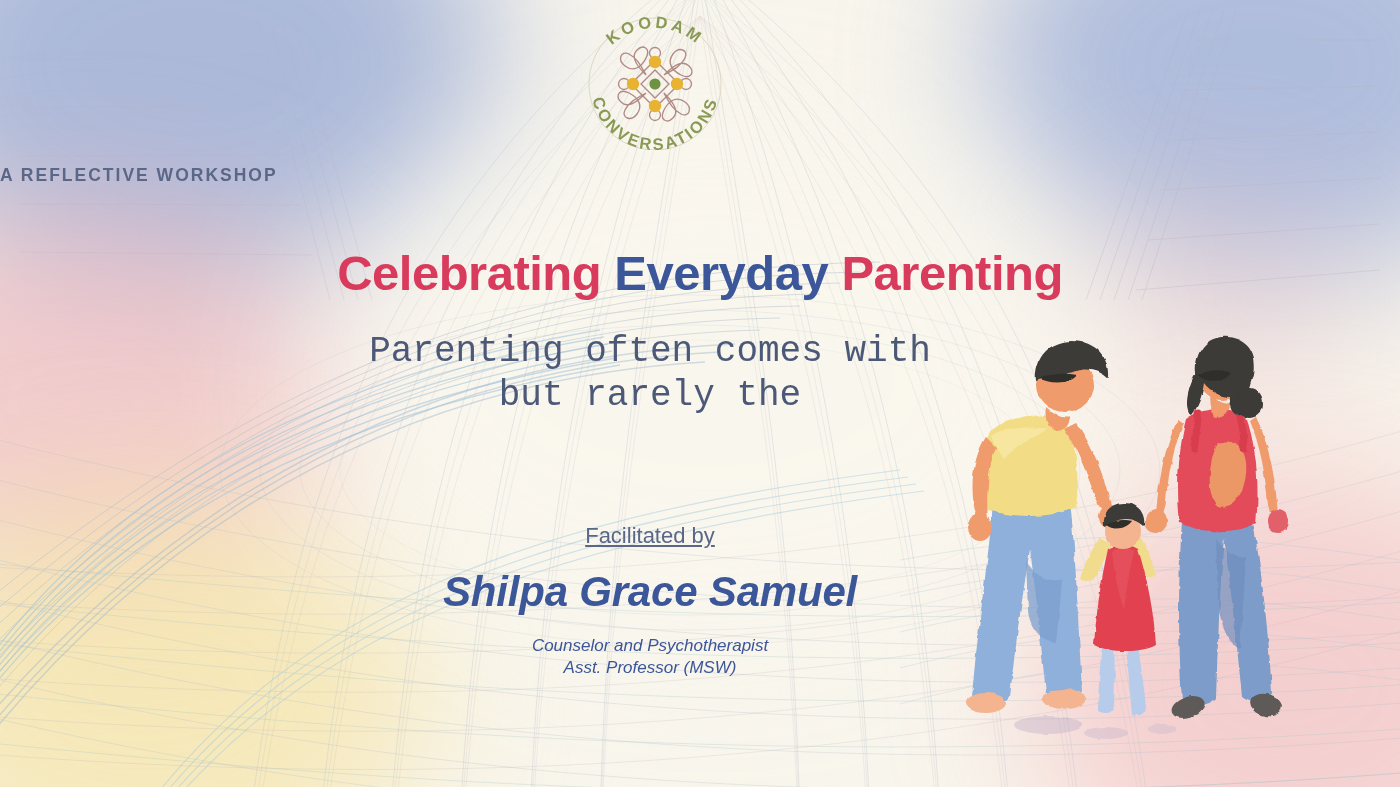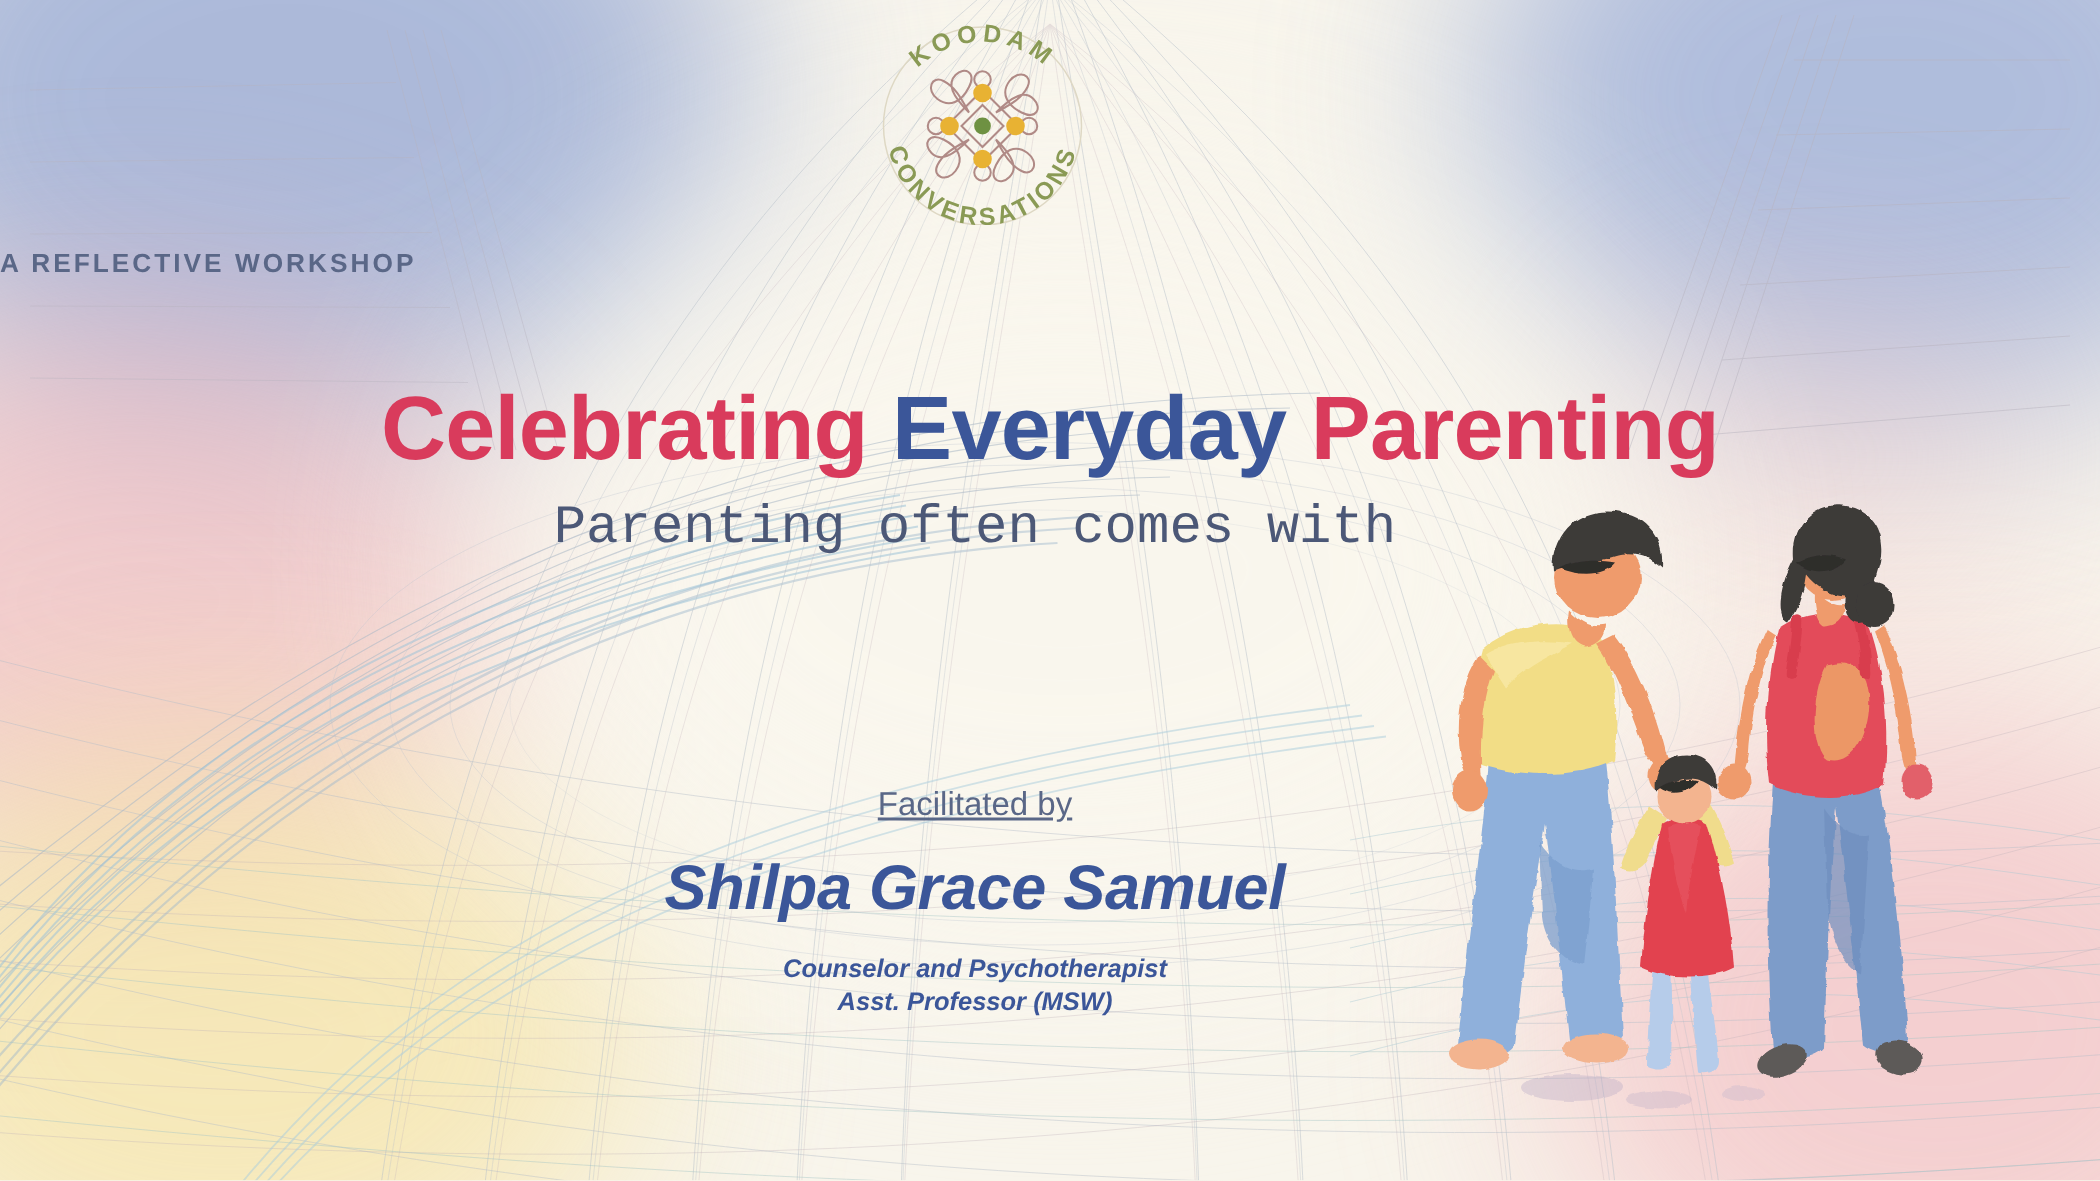--- a/index.html
+++ b/index.html
@@ -37,21 +37,21 @@
   
   .eyebrow{
     position:absolute;left:0;right:0;top:165px;
     font-size:17.5px;font-weight:700;letter-spacing:2.0px;
     color:#5a6787;
   }
 
   
   .title{
     position:absolute;left:0;right:0;top:215px;text-align:center;
-    font-size:60px;font-weight:700;letter-spacing:-0.5px;line-height:1.04;
+    font-size:49px;font-weight:700;letter-spacing:-0.5px;line-height:1.04;
     white-space:nowrap;
   }
   .t-red{color:#d93b5c;}
   .t-blue{color:#3b5699;}
 
   
   .body-copy{
     position:absolute;left:250px;top:330px;width:800px;text-align:center;
     font-size:36px;line-height:1.22;color:#4c5877;font-weight:400;font-family:Liberation Mono, monospace;
   }
@@ -59,21 +59,21 @@
   .body-copy .ln{display:block;}
 
   
   .fac{position:absolute;left:250px;top:522px;width:800px;text-align:center;}
   .fac-label{font-size:22px;color:#5a6787;font-weight:400;line-height:1.25;text-decoration:underline;}
   .fac-name{
     font-size:42px;font-weight:700;font-style:italic;color:#3b5699;
     line-height:1.25;letter-spacing:-0.2px;margin-top:16px;
   }
   .fac-cred{
-    margin-top:17px;font-size:17px;font-weight:700;font-style:italic;
+    margin-top:17px;font-size:17px;font-weight:400;font-style:italic;
     color:#3b5699;line-height:1.32;
   }
 
   
   .illus{position:absolute;left:930px;top:325px;width:370px;height:430px;z-index:5;}
   .illus svg{width:370px;height:430px;display:block;}
 </style>
 </head>
 <body>
 
@@ -276,20 +276,21 @@
     </div>
 
     <div class="eyebrow">A REFLECTIVE WORKSHOP</div>
 
     <h1 class="title">
       <span class="t-red">Celebrating </span><span class="t-blue">Everyday </span><span class="t-red">Parenting</span>
     </h1>
 
     <div class="body-copy">
       <span class="ln">Parenting often comes with</span>
+      <span class="ln">but rarely the</span>
     </div>
 
     <div class="fac">
       <div class="fac-label">Facilitated by</div>
       <div class="fac-name">Shilpa Grace Samuel</div>
       <div class="fac-cred">
         <div>Counselor and Psychotherapist</div>
         <div>Asst. Professor (MSW)</div>
       </div>
     </div>

